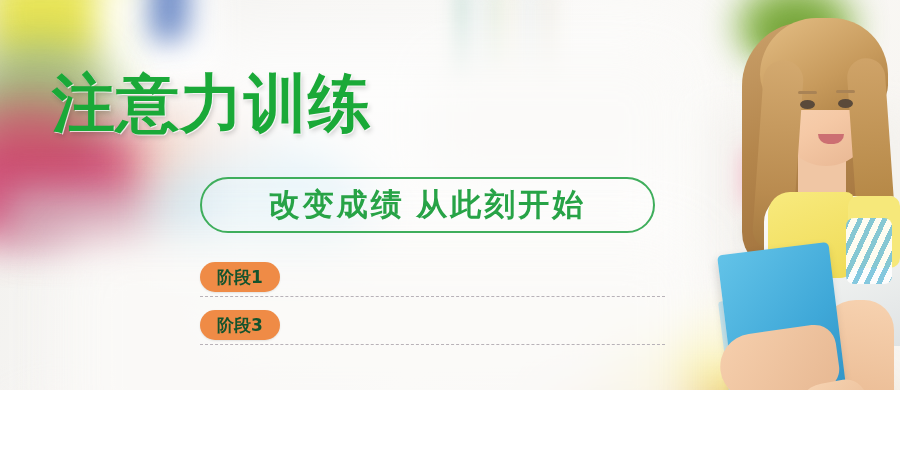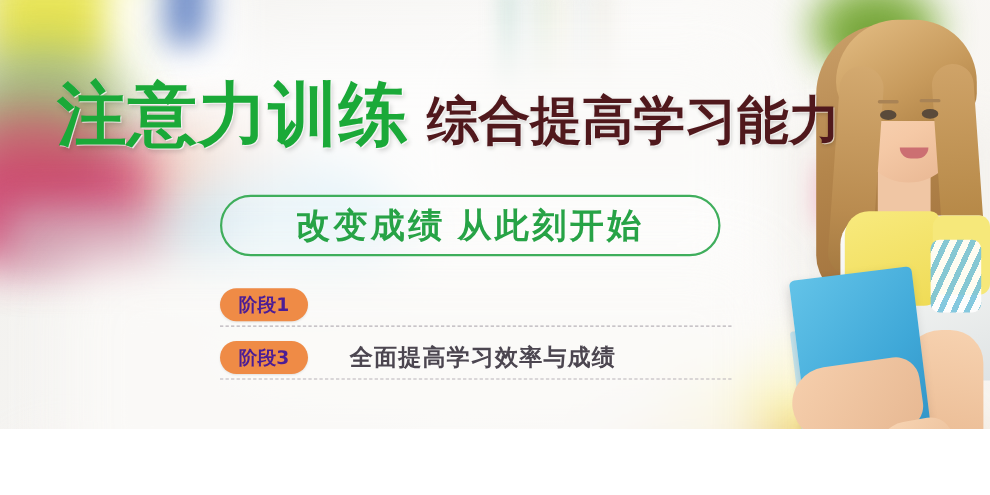--- a/index.html
+++ b/index.html
@@ -123,21 +123,21 @@
   .slogan-pill{
     position:absolute;left:200px;top:177px;
     width:455px;height:56px;
     box-sizing:border-box;
     border:2px solid #3fae5c;
     border-radius:30px;
     display:flex;align-items:center;justify-content:center;
     background:rgba(255,255,255,.10);
   }
   .slogan-text{
-    font-family:Liberation Serif, serif;
+    font-family:Liberation Sans, sans-serif;
     font-weight:bold;
     font-size:31px;
     color:#27a346;
     letter-spacing:3px;
     white-space:nowrap;
   }
 
   .stages{position:absolute;left:200px;top:258px;width:465px;}
   .stage-row{
     position:relative;
@@ -149,21 +149,21 @@
   .stage-row:last-child{margin-bottom:1px;}
   .stage-badge{
     flex:0 0 auto;
     width:80px;height:30px;
     background:#ef8b46;
     border-radius:15px;
     display:flex;align-items:center;justify-content:center;
     font-family:"DejaVu Sans","Liberation Sans",sans-serif;
     font-weight:bold;
     font-size:17px;
-    color:#4c1d95;
+    color:#14532d;
     letter-spacing:0px;
     box-shadow:0 1px 2px rgba(0,0,0,.10);
   }
   .stage-text{
     margin-left:38px;
     font-family:"DejaVu Sans","Liberation Sans",sans-serif;
     font-weight:bold;
     font-size:21px;
     color:#4c4650;
     letter-spacing:1px;
@@ -235,34 +235,32 @@
     <div class="g-part g-book"></div>
     <div class="g-part g-book2"></div>
     <div class="g-part g-arm-l"></div>
     <div class="g-part g-hand"></div>
   </div>
 
   <div class="content">
 
     <div class="title-row">
       <span class="title-main">注意力训练</span>
-      <span class="title-sub">综合提高学习能力</span>
     </div>
 
     <div class="slogan-pill">
       <span class="slogan-text">改变成绩 从此刻开始</span>
     </div>
 
     <div class="stages">
 
       <div class="stage-row">
         <span class="stage-badge">阶段1</span>
       </div>
 
 
       <div class="stage-row">
         <span class="stage-badge">阶段3</span>
-        <span class="stage-text">全面提高学习效率与成绩</span>
       </div>
 
     </div>
   </div>
 </div>
 
 </body></html>

